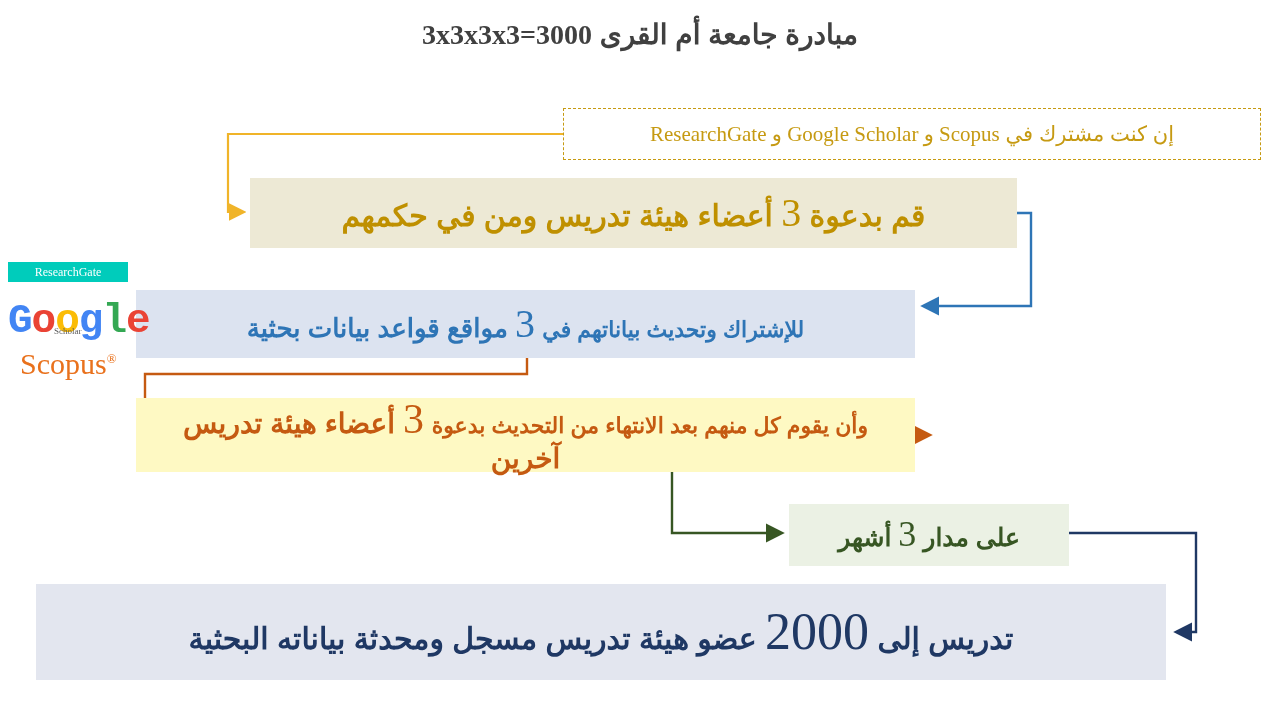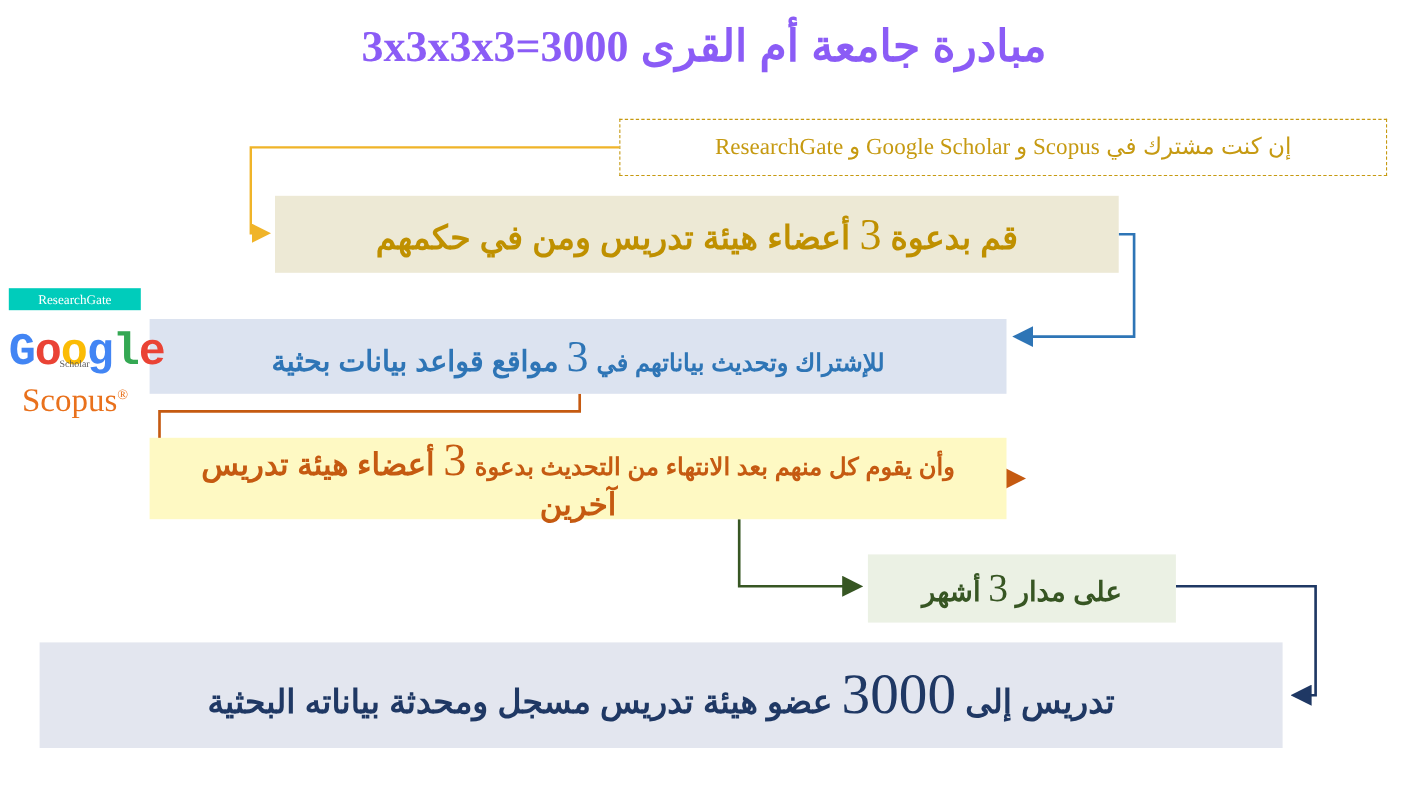--- a/index.html
+++ b/index.html
@@ -27,23 +27,23 @@
     pointer-events: none;
   }
 
   
   .title {
     position: absolute;
     left: 0;
     top: 18px;
     width: 1280px;
     text-align: center;
-    font-size: 40px;
-    font-weight: bold;
-    color: #8b5cf6;
+    font-size: 28px;
+    font-weight: bold;
+    color: #404040;
     letter-spacing: 0px;
     direction: rtl;
   }
   .title .lat {
     font-family: "Liberation Serif", serif;
     font-weight: bold;
   }
 
   
   .box {
@@ -287,21 +287,21 @@
     <span>
       <span>على مدار</span>
       <span class="num">3</span>
       <span>أشهر</span>
     </span>
   </div>
 
   <div class="box" id="result-box">
     <span>
       <span>تدريس إلى</span>
-      <span class="num">3000</span>
+      <span class="num">2000</span>
       <span>عضو هيئة تدريس مسجل ومحدثة بياناته البحثية</span>
     </span>
   </div>
 
   <div class="logos">
     <div class="rg-logo">
       <span>ResearchGate</span>
     </div>
 
     <div class="gs-logo">

